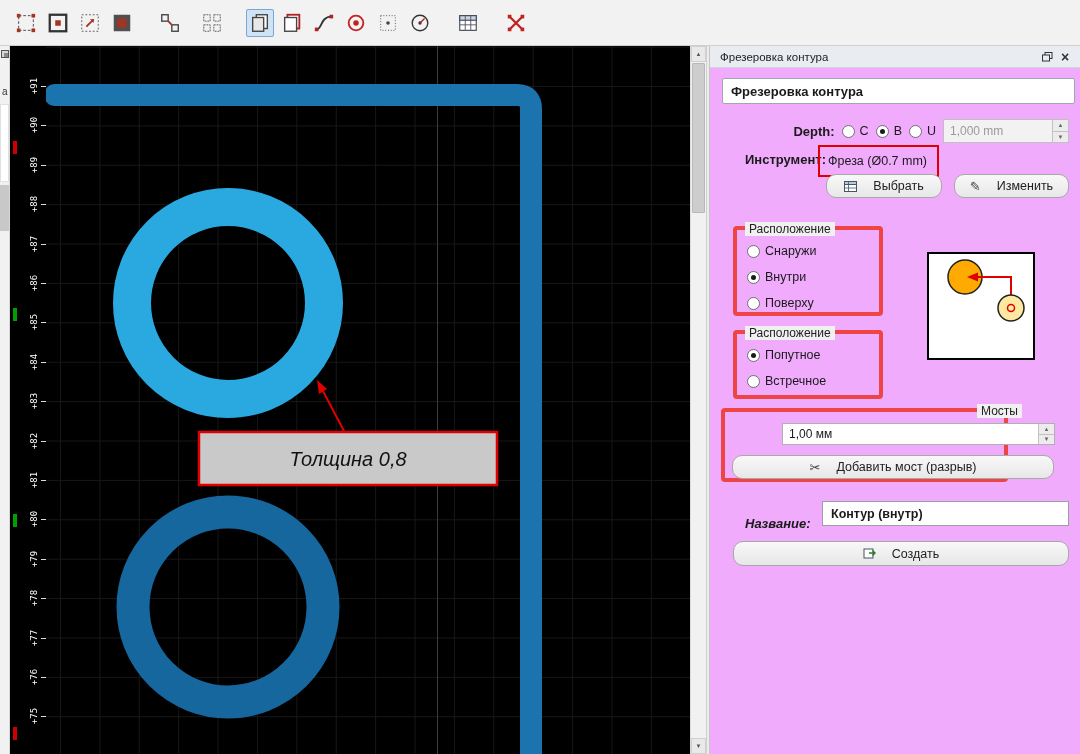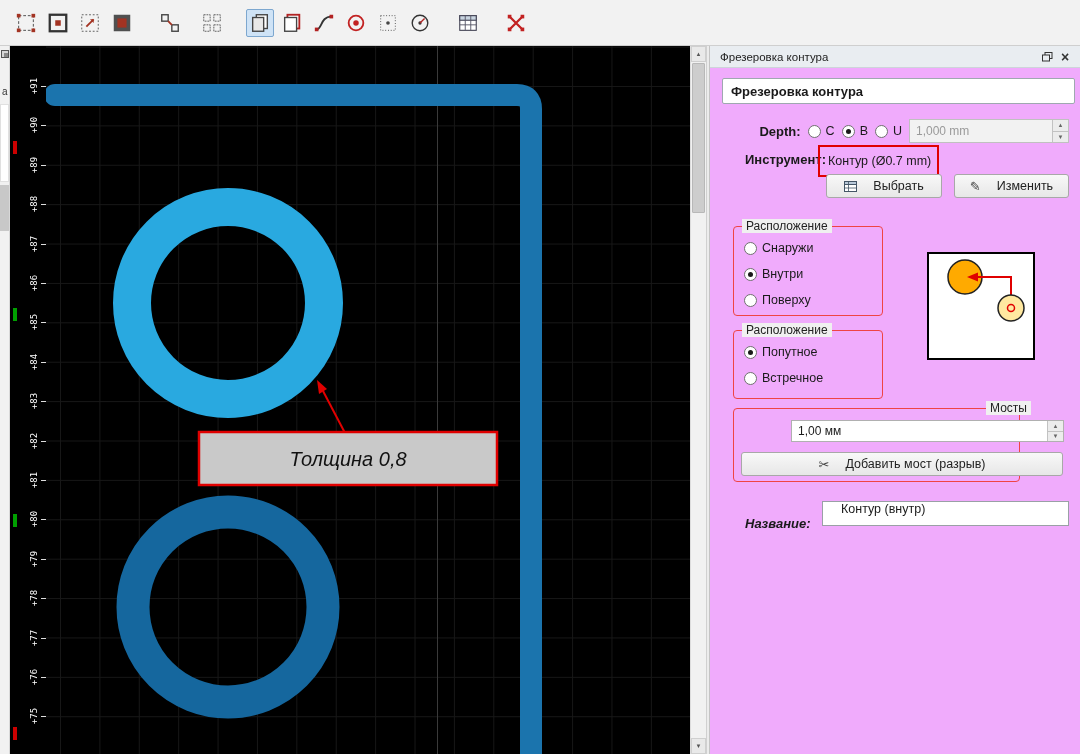--- a/index.html
+++ b/index.html
@@ -82,44 +82,44 @@
   .spin .val { flex:1; display:flex; align-items:center; padding-left:6px; }
   .spin .arrows { width:16px; border-left:1px solid #c2c2c2; display:flex; flex-direction:column; }
   .spin .arrows span { flex:1; font-size:6px; display:flex; align-items:center; justify-content:center;
                        color:#666; background:#ececec; cursor:pointer; }
   .spin .arrows span:first-child { border-bottom:1px solid #c2c2c2; }
 
   .lbl-bold { position:absolute; font-weight:bold; font-size:13px; }
   .tool-hilite { position:absolute; left:108px; top:99px; width:121px; height:32px;
                  border:2px solid #e00000; display:flex; align-items:center; padding-left:8px; font-size:12.5px; }
 
-  .btn { background:linear-gradient(#f8f8f8,#e7e7e7); border:1px solid #a8a8a8; border-radius:3px;
+  .btn { background:linear-gradient(#f8f8f8,#e7e7e7); border:1px solid #a8a8a8; border-radius:10px;
          font-size:12.5px; color:#222; display:flex; align-items:center; justify-content:center; gap:16px; cursor:pointer; }
   .btn svg { width:13px; height:13px; }
   .btn-select { position:absolute; left:116px; top:128px; width:116px; height:24px; }
   .btn-edit   { position:absolute; left:244px; top:128px; width:115px; height:24px; }
   .btn-bridge { position:absolute; left:7px;  top:43px;  width:322px; height:24px; }
   .btn-create { position:absolute; left:23px; top:495px; width:336px; height:25px; }
 
-  .gbox { position:absolute; border:1px solid #ef4444; border-radius:4px; }
+  .gbox { position:absolute; border:4px solid #ef4444; border-radius:4px; }
   .gbox > .legend { position:absolute; top:-8px; left:8px; background:#f0f0f0; padding:0 4px; font-size:12px; color:#222; }
   .gbox .opts { padding:14px 0 0 10px; display:flex; flex-direction:column; gap:12px; }
   .g-location  { left:23px; top:180px; width:150px; height:90px; }
   .g-direction { left:23px; top:284px; width:150px; height:69px; }
-  .g-bridges   { left:23px; top:362px; width:287px; height:74px; }
+  .g-bridges   { left:11px; top:362px; width:287px; height:74px; }
   .g-bridges > .legend { left:252px; }
 
   .diagram { position:absolute; left:217px; top:206px; width:108px; height:108px; }
 
   .len-label { position:absolute; left:8px; top:15px; font-weight:normal; font-size:13px;margin-top:28px; }
   .len-spin  { position:absolute; left:57px; top:11px; width:273px; }
 
   .name-label { left:35px; top:470px;font-style:italic; }
   .name-input { position:absolute; left:112px; top:455px; width:247px; height:25px; background:#fff;
-                border:1px solid #9aa0a6; display:flex; padding-left:18px; font-size:12.5px; }
+                border:1px solid #9aa0a6; display:flex; align-items:center; padding-left:8px; font-size:12.5px;font-weight:bold; }
 
   .glyph { font-size:13px; color:#444; }
 </style>
 </head>
 <body>
 
 <div class="app">
 
   <div class="toolbar">
     <div class="tgroup">
@@ -331,32 +331,32 @@
           <span>C</span>
         </span>
         <span class="radio-row">
           <span class="rb checked"></span>
           <span>B</span>
         </span>
         <span class="radio-row">
           <span class="rb"></span>
           <span>U</span>
         </span>
-        <div class="spin disabled" style="width:160px">
+        <div class="spin disabled" style="width:126px">
           <span class="val">1,000 mm</span>
           <span class="arrows">
               <span>▲</span>
               <span>▼</span>
             </span>
         </div>
       </div>
 
       <div class="lbl-bold" style="left:35px; top:106px">Инструмент:</div>
       <div class="tool-hilite">
-        <span>Контур (Ø0.7 mm)</span>
+        <span>Фреза (Ø0.7 mm)</span>
       </div>
 
       <div class="btn btn-select">
         <svg viewBox="0 0 13 13">
             <rect x="0.5" y="1.5" width="12" height="10" fill="#fff" stroke="#456"></rect>
             <rect x="0.5" y="1.5" width="12" height="3" fill="#b9c9d9" stroke="#456"></rect>
             <path d="M0.5 8 H12.5 M4.5 1.5 V11.5" stroke="#456" stroke-width="0.8"></path>
           </svg>
         <span>Выбрать</span>
       </div>
@@ -422,16 +422,23 @@
           <span class="glyph">✂</span>
           <span>Добавить мост (разрыв)</span>
         </div>
       </div>
 
       <div class="lbl-bold name-label">Название:</div>
       <div class="name-input">
         <span>Контур (внутр)</span>
       </div>
 
+      <div class="btn btn-create">
+        <svg viewBox="0 0 13 13">
+            <rect x="1" y="2" width="9" height="9" fill="#fff" stroke="#456"></rect>
+            <path d="M6 6 L12 6 M9.5 3.5 L12 6 L9.5 8.5" stroke="#2a7a2a" stroke-width="1.4" fill="none"></path>
+          </svg>
+        <span>Создать</span>
+      </div>
 
     </div>
   </div>
 </div>
 
 </body></html>

